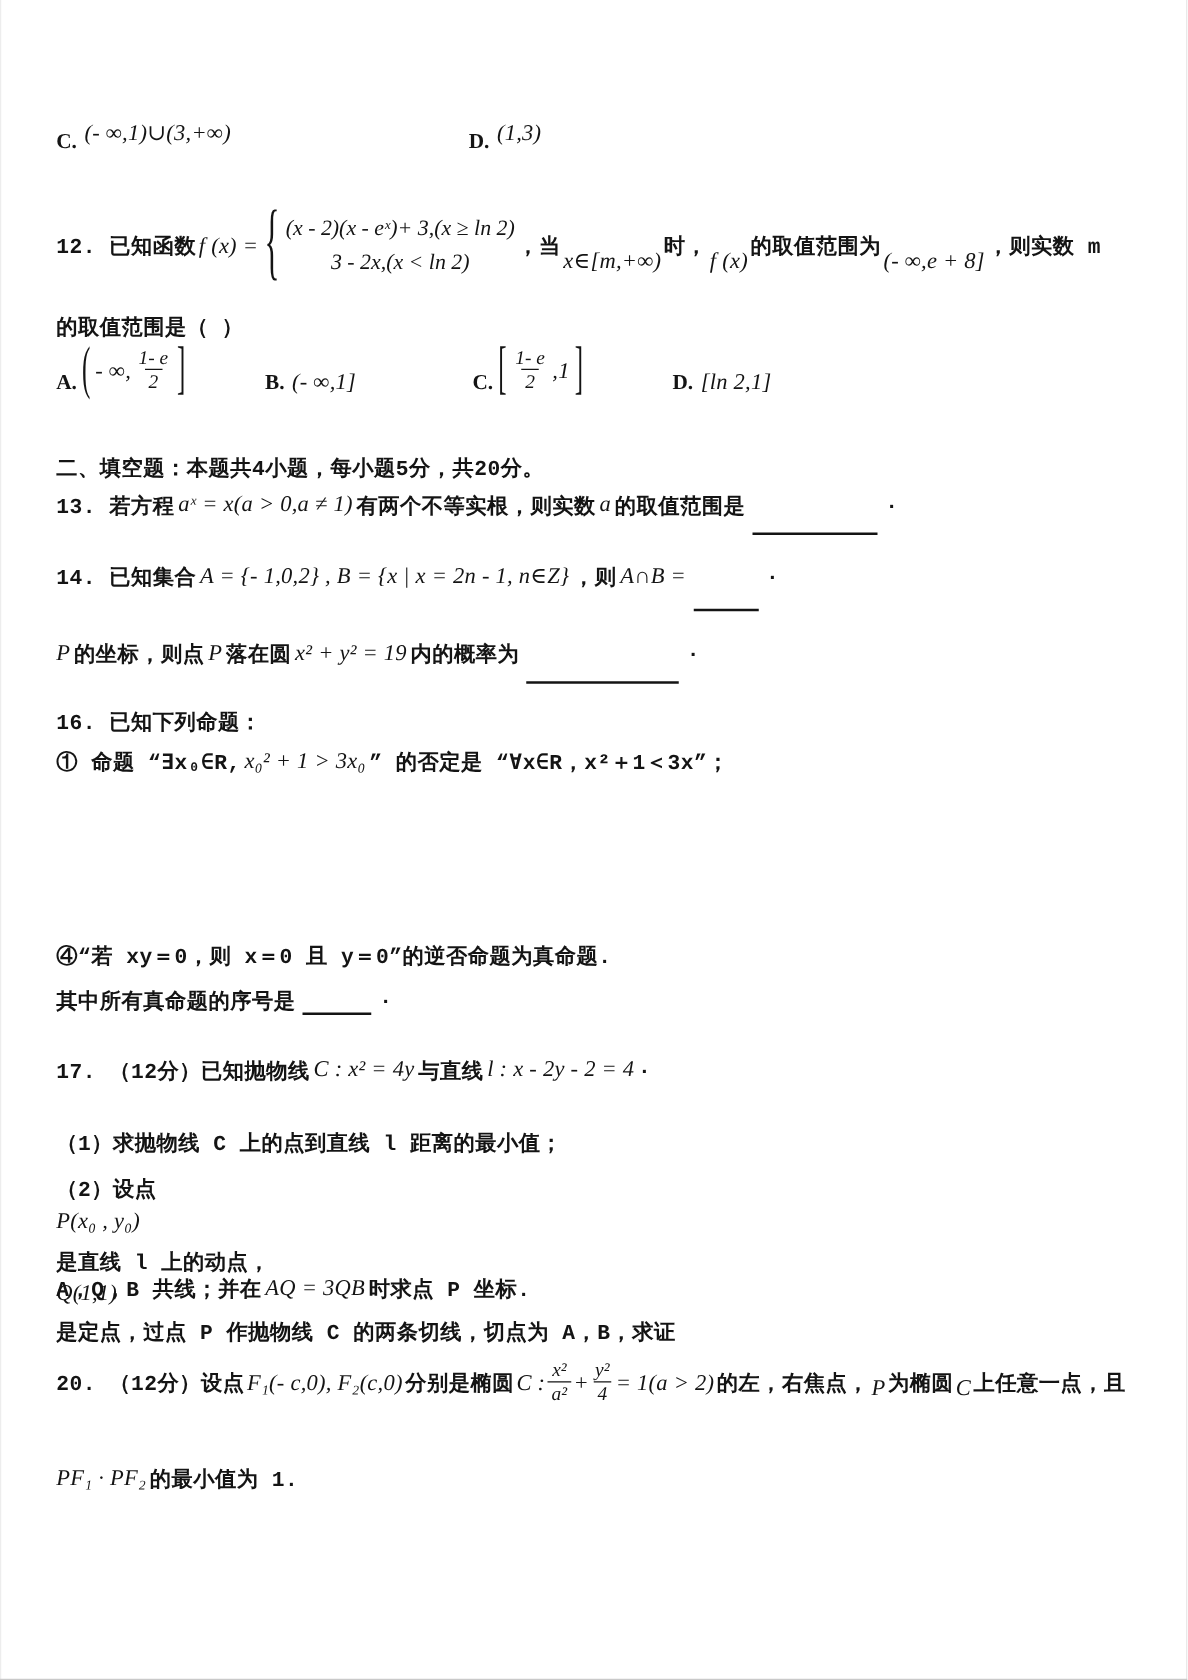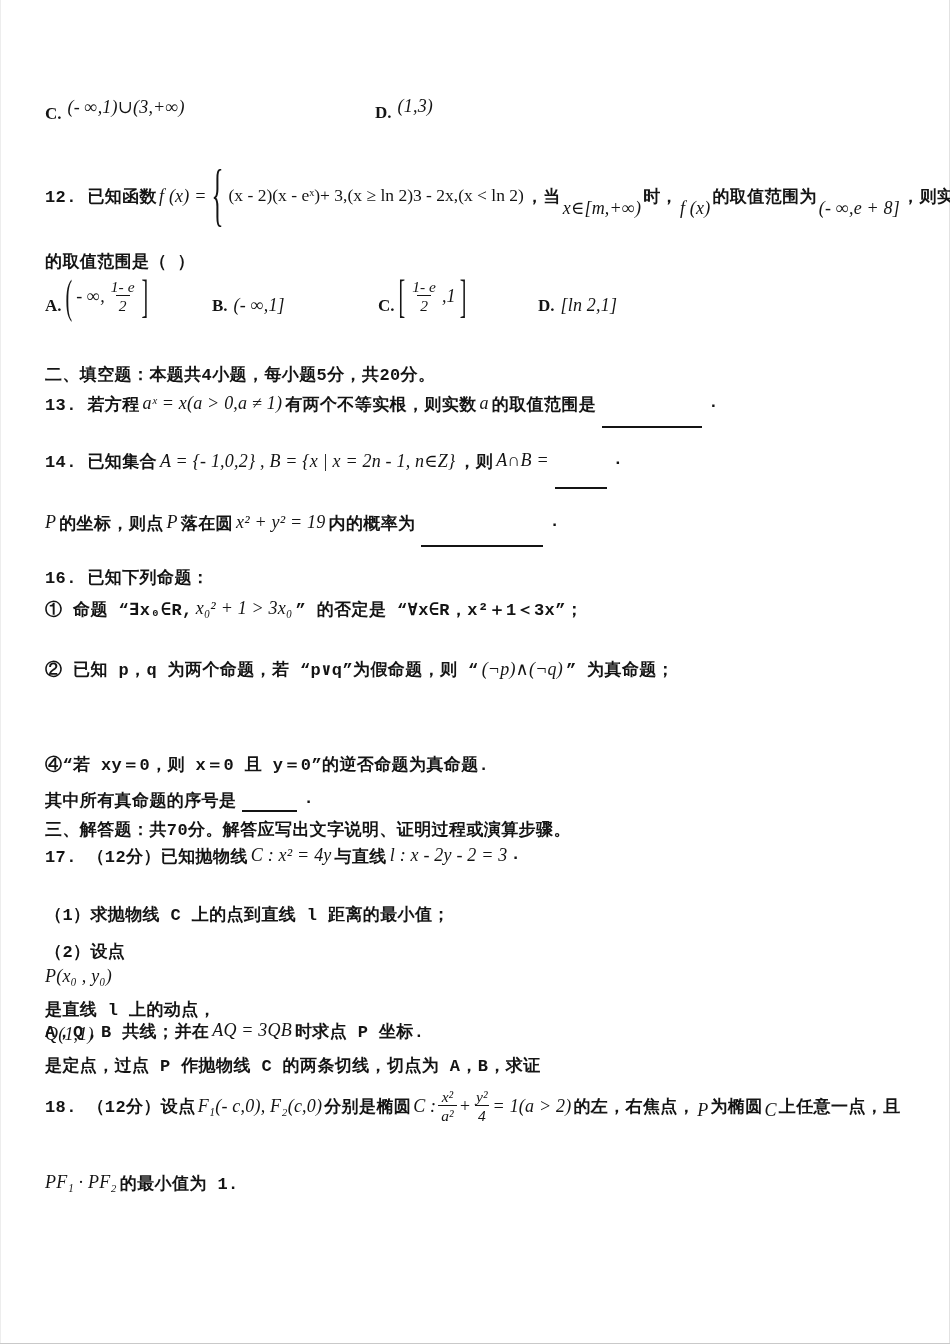--- a/index.html
+++ b/index.html
@@ -20,22 +20,22 @@
   .dn10{position:relative;top:10px}.dn12{position:relative;top:12px}
   .blank{display:inline-block;border-bottom:2px solid #141414;height:3px;align-self:flex-end;margin:0 3px 1px 3px;}
   .frac{display:inline-flex;flex-direction:column;align-items:center;line-height:1.1;
         font-family:"Liberation Serif","DejaVu Serif",serif;font-style:italic;font-size:15.5px;text-align:right;}
   .frac .den{border-top:1.4px solid #141414;padding:1px 3px 0 3px;}
   .frac .num{padding:0 3px;}
   .tall{font-family:"Liberation Serif","DejaVu Serif",serif;font-style:normal;font-size:20px;
         display:inline-block;transform:scaleY(2.35);font-weight:400;padding:0 1px;}
   .pwbrace{font-family:"Liberation Serif","DejaVu Serif",serif;font-style:normal;font-size:25px;
         display:inline-block;transform:scaleY(2.75);font-weight:300;margin:0 3px;}
-  .pw{display:inline-flex;flex-direction:row;align-items:center;row-gap:7px;
-      font-family:"Liberation Serif","DejaVu Serif",serif;font-size:17.5px;line-height:1.1;}
+  .pw{display:inline-flex;flex-direction:column;align-items:center;row-gap:7px;
+      font-family:"Liberation Serif","DejaVu Serif",serif;font-style:italic;font-size:17.5px;line-height:1.1;}
   .optrow{position:absolute;}
   .opt{position:absolute;display:flex;align-items:center;gap:6px;white-space:nowrap;}
   .opt-low{display:flex;align-items:flex-end;gap:6px;white-space:nowrap;position:absolute;}
 </style>
 </head>
 <body>
 
 <div class="page">
 
   <div class="optrow" style="left:45px;top:96px;width:880px;height:40px;">
@@ -138,46 +138,38 @@
   <div class="line" style="left:45px;top:566px;">
     <span class="cn">16. 已知下列命题：</span>
   </div>
 
   <div class="line" style="left:45px;top:598px;height:36px;">
     <span class="cn">① 命题 “∃x₀∈R,</span>
     <span class="m up8">x₀² + 1 &gt; 3x₀</span>
     <span class="cn">” 的否定是 “∀x∈R，x²＋1＜3x”；</span>
   </div>
 
-  <div class="line" style="left:45px;top:658px;height:36px;">
-    <span class="cn">② 已知 p，q 为两个命题，若 “p∨q”为假命题，则 “</span>
-    <span class="m up8">(¬p)∧(¬q)</span>
-    <span class="cn">” 为真命题；</span>
-  </div>
 
 
   <div class="line" style="left:45px;top:753px;">
     <span class="cn">④“若 xy＝0，则 x＝0 且 y＝0”的逆否命题为真命题.</span>
   </div>
 
   <div class="line" style="left:45px;top:789px;height:24px;">
     <span class="cn">其中所有真命题的序号是</span>
     <span class="blank" style="width:55px;"></span>
     <span class="cn">.</span>
   </div>
 
-  <div class="line" style="left:45px;top:818px;">
-    <span class="cn">三、解答题：共70分。解答应写出文字说明、证明过程或演算步骤。</span>
-  </div>
 
   <div class="line" style="left:45px;top:845px;height:36px;">
     <span class="cn">17. （12分）已知抛物线</span>
     <span class="m up8">C : x² = 4y</span>
     <span class="cn">与直线</span>
-    <span class="m up8">l : x - 2y - 2 = 3</span>
+    <span class="m up8">l : x - 2y - 2 = 4</span>
     <span class="cn">.</span>
   </div>
 
   <div class="line" style="left:45px;top:903px;">
     <span class="cn">（1）求抛物线 C 上的点到直线 l 距离的最小值；</span>
   </div>
 
   <div class="line" style="left:45px;top:940px;height:38px;flex-direction:column;">
     <span class="cn">（2）设点</span>
     <span class="m up8">P(x₀ , y₀)</span>
@@ -186,21 +178,21 @@
     <span class="cn">是定点，过点 P 作抛物线 C 的两条切线，切点为 A，B，求证</span>
   </div>
 
   <div class="line" style="left:45px;top:1020px;height:34px;">
     <span class="cn">A，Q，B 共线；并在</span>
     <span class="m up8">AQ = 3QB</span>
     <span class="cn">时求点 P 坐标.</span>
   </div>
 
   <div class="line center" style="left:45px;top:1068px;height:76px;gap:2px;">
-    <span class="cn">18. （12分）设点</span>
+    <span class="cn">20. （12分）设点</span>
     <span class="m">F₁(- c,0), F₂(c,0)</span>
     <span class="cn">分别是椭圆</span>
     <span class="m">C :</span>
     <span class="frac">
       <span class="num">x²</span>
       <span class="den">a²</span>
     </span>
     <span class="m">+</span>
     <span class="frac">
       <span class="num">y²</span>

